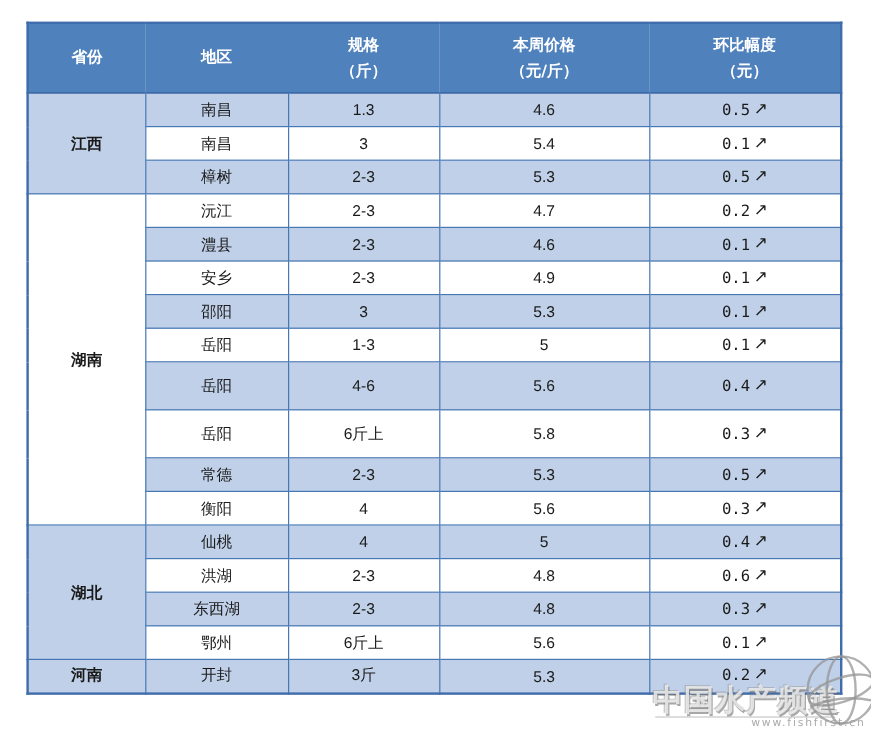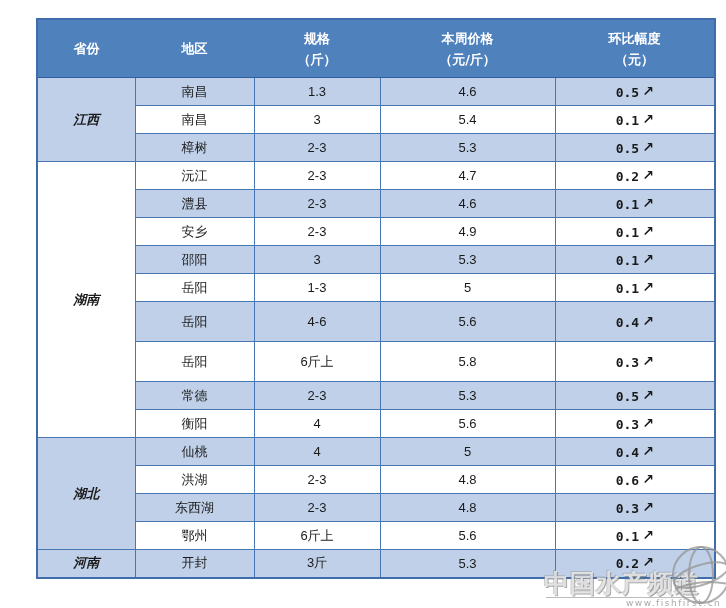--- a/index.html
+++ b/index.html
@@ -1,42 +1,42 @@
 <!DOCTYPE html>
 <html><head>
 <meta charset="utf-8">
 <style>
   html,body { margin:0; padding:0; }
   .stage {
     position:relative; width:726px; height:608px; background:#ffffff;
     font-family:"DejaVu Sans", sans-serif; overflow:hidden;
   }
   table.price {
-    position:absolute; left:36px; top:18px; width:678px;
+    position:absolute; left:22px; top:18px; width:678px;
     border-collapse:collapse; table-layout:fixed;
     border:2px solid #3F6CAB;
   }
   table.price th {
     background:#4F81BD; color:#ffffff; font-weight:bold; font-size:13px;
     height:57px; text-align:center; vertical-align:middle; padding:0;
     border:none; border-bottom:1px solid #2F5C9C;
   }
   table.price th div { line-height:21px; }
   table.price td {
     border:1px solid #4777B3; text-align:center; vertical-align:middle;
     padding:0; font-size:13px; color:#1a1a1a;
   }
   tr.normal { height:28px; }
   tr.tall   { height:40px; }
   td.bg-blue  { background:#BFD0E8; }
   td.bg-white { background:#ffffff; }
-  td.province { font-weight:bold; font-size:14px; color:#000;font-style:italic; }
+  td.province { font-weight:bold; font-size:14px; color:#000; }
   td.region   { font-size:13px; color:#000;margin-top:42px; }
   td.num      { font-family:Liberation Sans, sans-serif; font-size:12px; color:#3a3a3a; }
-  td.change   { color:#FF0000; font-weight:bold; font-size:12px;
+  td.change   { color:#FF0000; font-weight:normal; font-size:12px;
                 font-family:"DejaVu Sans Mono", monospace; }
   td.change .arrow { font-family:"DejaVu Sans", sans-serif; font-size:14px;
                      margin-left:3px; position:relative; top:-1px; }
   
   .wm-title {
     position:absolute; left:544px; top:567px; white-space:nowrap;
     font-size:25px; font-weight:bold; letter-spacing:1px;
     color:rgba(235,235,235,0.85);
     text-shadow:1px 1px 0 rgba(110,110,110,0.6), -1px -1px 0 rgba(150,150,150,0.5);
   }

